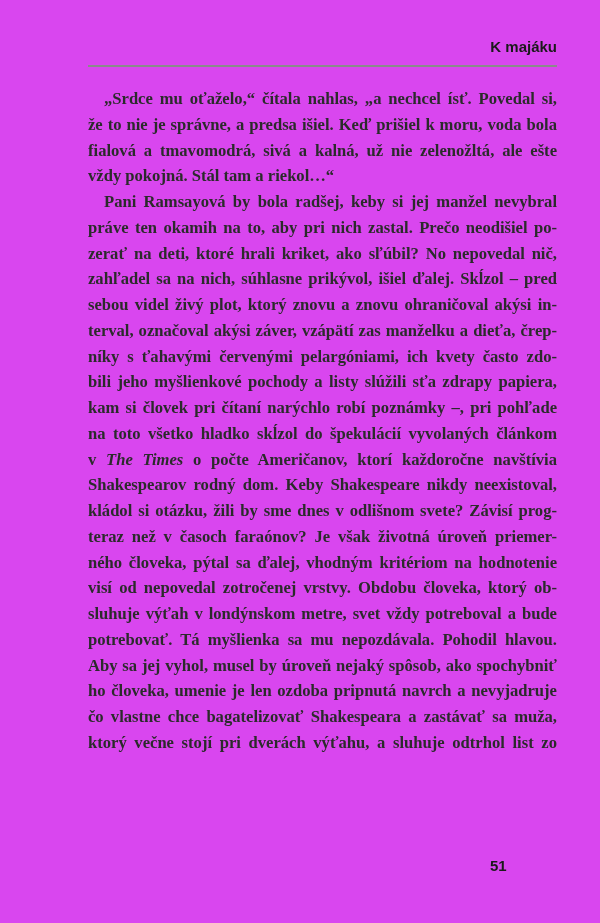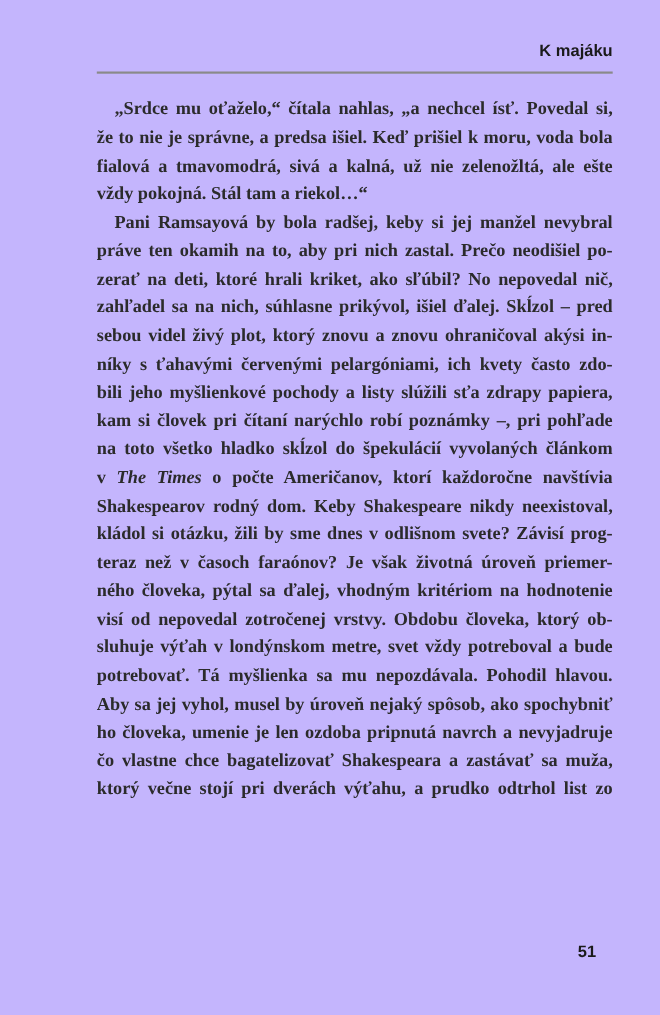--- a/index.html
+++ b/index.html
@@ -1,64 +1,65 @@
 <!DOCTYPE html>
 <html><head>
 <meta charset="utf-8">
 <style>
   html, body { margin:0; padding:0; background:#ffffff; }
   body { width:600px; height:923px; position:relative; overflow:hidden; }
-  .page { position:absolute; left:0; top:0; width:600px; height:923px; background:#c4b5fd; }
+  .page { position:absolute; left:0; top:0; width:600px; height:923px; background:#d946ef; }
   .running-head {
     position:absolute; left:88px; width:469px; top:38px;
     text-align:right; font-family:"Liberation Sans", sans-serif; font-weight:bold;
     font-size:15px; color:#1a1a1a;
   }
   .rule { position:absolute; left:88px; width:469px; top:65px; height:1.5px; background:#8a8a8a; }
   .body-text { position:absolute; left:88px; top:86px; width:469px;font-weight:bold; }
   .line {
     font-family:"Liberation Serif", serif; font-size:16.6px; color:#2b2b2b;
     height:25.75px; line-height:25.75px; white-space:nowrap;
     text-align:justify; text-align-last:justify; overflow:hidden;
   }
   .line.last { text-align-last:left; }
   .line.indent { padding-left:16px; }
   .it { font-style:italic; }
   .page-number {
-    position:absolute; left:490px; width:52px; top:857px; text-align:right;
+    position:absolute; left:490px; width:52px; top:857px; 
     font-family:"Liberation Sans", sans-serif; font-weight:bold; font-size:15px; color:#1a1a1a;
   }
 </style>
 </head>
 <body>
 
 <div class="page">
   <div class="running-head">K majáku</div>
   <div class="rule"></div>
   <div class="body-text" id="body-text">
       <div class="line indent">„Srdce mu oťaželo,“ čítala nahlas, „a nechcel ísť. Povedal si,</div>
       <div class="line">že to nie je správne, a predsa išiel. Keď prišiel k moru, voda bola</div>
       <div class="line">fialová a tmavomodrá, sivá a kalná, už nie zelenožltá, ale ešte</div>
       <div class="line last">vždy pokojná. Stál tam a riekol…“</div>
       <div class="line indent">Pani Ramsayová by bola radšej, keby si jej manžel nevybral</div>
       <div class="line">práve ten okamih na to, aby pri nich zastal. Prečo neodišiel po-</div>
       <div class="line">zerať na deti, ktoré hrali kriket, ako sľúbil? No nepovedal nič,</div>
       <div class="line">zahľadel sa na nich, súhlasne prikývol, išiel ďalej. Skĺzol – pred</div>
       <div class="line">sebou videl živý plot, ktorý znovu a znovu ohraničoval akýsi in-</div>
+      <div class="line">terval, označoval akýsi záver, vzápätí zas manželku a dieťa, črep-</div>
       <div class="line">níky s ťahavými červenými pelargóniami, ich kvety často zdo-</div>
       <div class="line">bili jeho myšlienkové pochody a listy slúžili sťa zdrapy papiera,</div>
       <div class="line">kam si človek pri čítaní narýchlo robí poznámky –, pri pohľade</div>
       <div class="line">na toto všetko hladko skĺzol do špekulácií vyvolaných článkom</div>
       <div class="line"><span>v </span><span class="it">The Times</span><span> o počte Američanov, ktorí každoročne navštívia</span></div>
       <div class="line">Shakespearov rodný dom. Keby Shakespeare nikdy neexistoval,</div>
       <div class="line">kládol si otázku, žili by sme dnes v odlišnom svete? Závisí prog-</div>
       <div class="line">teraz než v časoch faraónov? Je však životná úroveň priemer-</div>
       <div class="line">ného človeka, pýtal sa ďalej, vhodným kritériom na hodnotenie</div>
       <div class="line">visí od nepovedal zotročenej vrstvy. Obdobu človeka, ktorý ob-</div>
       <div class="line">sluhuje výťah v londýnskom metre, svet vždy potreboval a bude</div>
       <div class="line">potrebovať. Tá myšlienka sa mu nepozdávala. Pohodil hlavou.</div>
       <div class="line">Aby sa jej vyhol, musel by úroveň nejaký spôsob, ako spochybniť</div>
       <div class="line">ho človeka, umenie je len ozdoba pripnutá navrch a nevyjadruje</div>
       <div class="line">čo vlastne chce bagatelizovať Shakespeara a zastávať sa muža,</div>
-      <div class="line">ktorý večne stojí pri dverách výťahu, a prudko odtrhol list zo</div>
+      <div class="line">ktorý večne stojí pri dverách výťahu, a sluhuje odtrhol list zo</div>
     </div>
   <div class="page-number">51</div>
 </div>
 
 </body></html>

